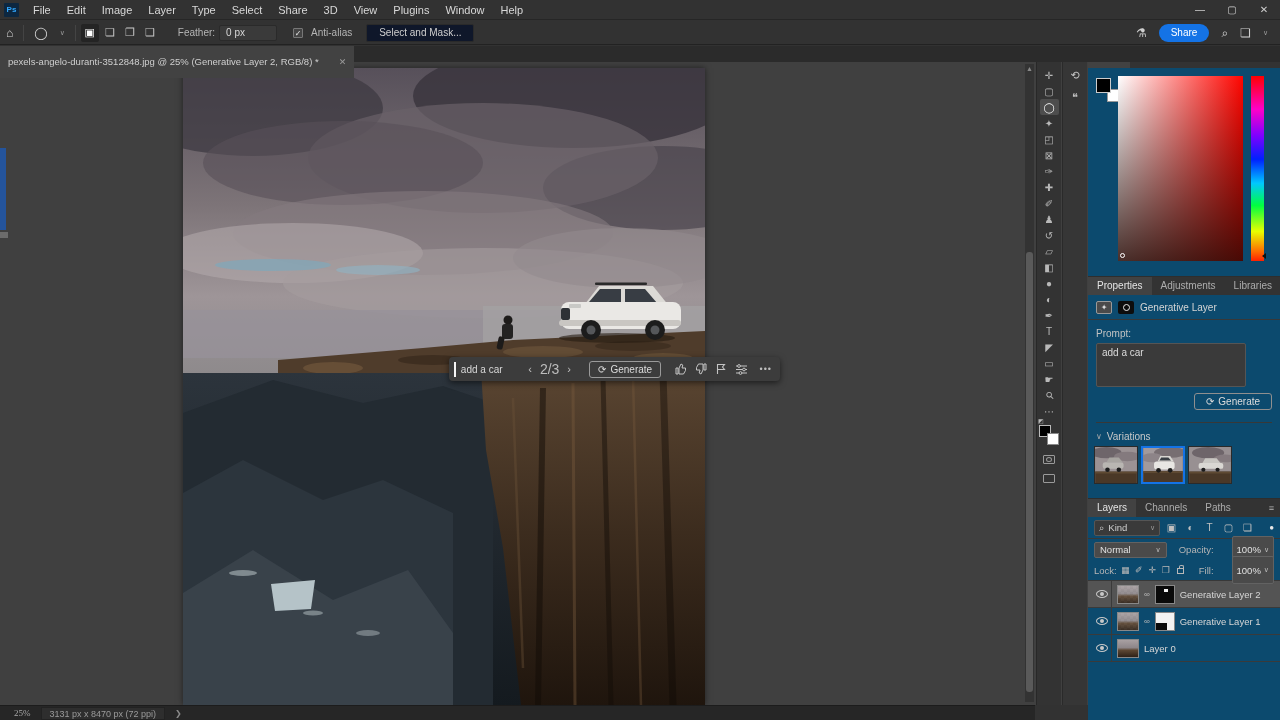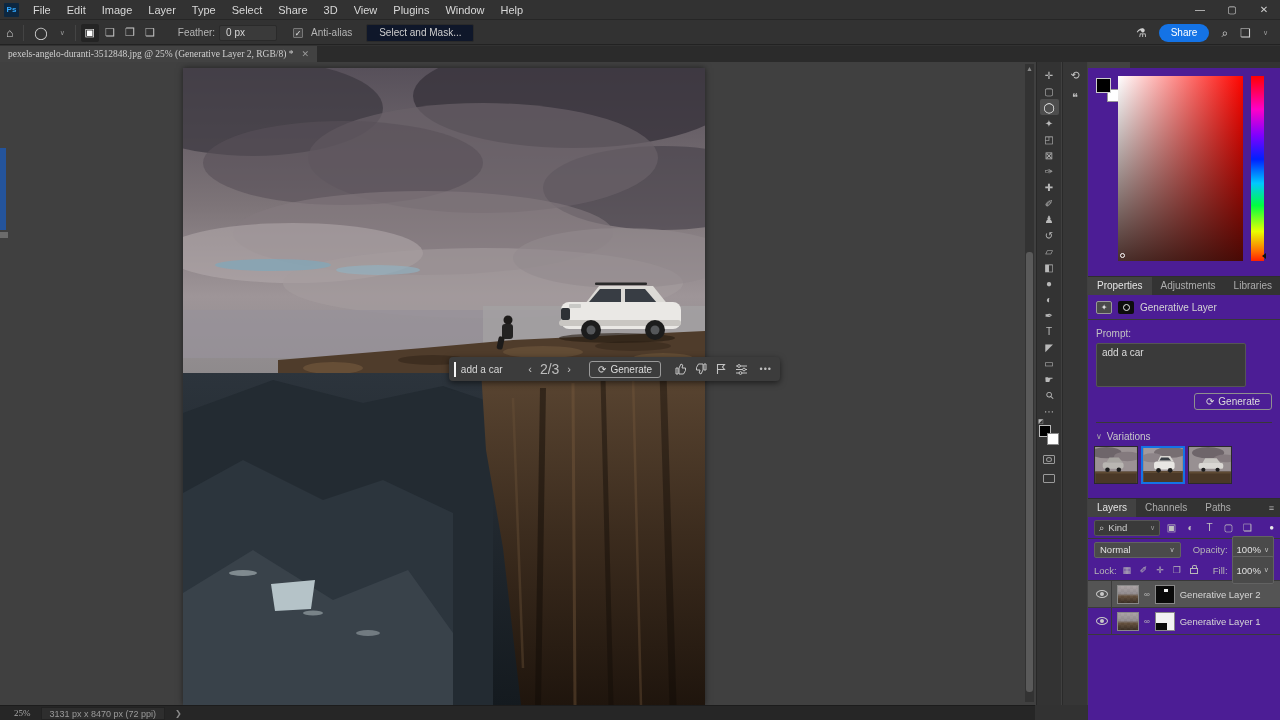--- a/index.html
+++ b/index.html
@@ -30,22 +30,22 @@
   .checkbox { width:10px; height:10px; background:#444; border:1px solid #777; border-radius:1px;
     color:#e8e8e8; font-size:8px; line-height:9px; text-align:center; margin-right:4px;}
   #select-mask-btn { height:18px; padding:0 12px; background:#0f172a; border:1px solid #2a2a2a;
     border-radius:2px; color:#cfcfcf; font-size:10px; line-height:16px; margin-left:10px;}
   #share-btn { height:18px; padding:0 12px; background:#1473e6; border-radius:9px; color:#fff;
     font-size:10px; line-height:18px; margin:0 6px;}
   #optionsbar .right { margin-left:auto; display:flex; align-items:center; padding-right:6px;}
 
   
   #tabbar { position:absolute; top:46px; left:0; width:1280px; height:16px; background:#2b2b2b; z-index:30;}
-  #doc-tab { position:absolute; left:0; top:0; height:16px; padding:8px 8px; background:#424242;
-    color:#cfcfcf; font-size:9.5px; line-height:16px; display:flex; align-items:center; gap:8px;font-family:Liberation Serif, serif;}
+  #doc-tab { position:absolute; left:0; top:0; height:16px; padding:16px 8px; background:#424242;
+    color:#cfcfcf; font-size:9.5px; line-height:16px; display:flex; align-items:center; gap:20px;}
   #doc-tab .close { color:#9a9a9a; font-size:9px;}
 
   
   #workspace { position:absolute; top:62px; left:0; width:1280px; height:643px; background:#404040;}
   #canvas-area { position:absolute; left:0; top:0; width:1035px; height:643px; background:#404040; overflow:hidden;}
   #canvas-image { position:absolute; left:183px; top:6px; width:522px; height:637px; box-shadow:0 0 6px rgba(0,0,0,.5);}
   #vscroll { position:absolute; left:1025px; top:2px; width:9px; height:638px; background:#333;}
   #vscroll .arrow { width:9px; height:10px; color:#888; font-size:7px; text-align:center; line-height:10px;}
   #vscroll .thumb { position:absolute; left:1px; top:188px; width:7px; height:440px; background:#5a5a5a; border-radius:3px;}
 
@@ -82,21 +82,21 @@
   .tool-rect.inner::after { content:''; width:4px; height:3px; border:1px solid #9a9a9a; border-radius:50%;}
 
   
   #collapsed-strip { position:absolute; left:1062px; top:0; width:25px; height:643px; background:#363636;
     border-left:1px solid #2a2a2a;}
   .cp-icon { width:19px; height:18px; margin:4px auto 0; display:flex; align-items:center; justify-content:center;
     color:#c0c0c0; font-size:11px; border-radius:2px;}
 
   
   #panels { position:absolute; left:1088px; top:-12px; width:192px; height:732px; background:#2e2e2e;}
-  .panel { position:absolute; left:0; width:192px; background:#4c1d95;}
+  .panel { position:absolute; left:0; width:192px; background:#0c4a6e;}
   .tabstrip { height:18px; background:#333333; display:flex; align-items:flex-end;}
   .ptab { padding:0 9px; height:18px; line-height:18px; font-size:10px; color:#adadad;}
   .ptab.active { background:#424242; color:#e4e4e4;}
   .panel-menu { margin-left:auto; color:#b5b5b5; font-size:9px; padding:0 6px; line-height:18px;}
 
   
   #panel-color { top:0; height:226px;}
   #color-fgbg { position:absolute; left:8px; top:28px; width:24px; height:24px;}
   #color-fg { position:absolute; left:0; top:0; width:15px; height:15px; background:#000; border:1px solid #ccc; z-index:2;}
   #color-bg { position:absolute; right:0; bottom:0; width:13px; height:13px; background:#fff; border:1px solid #999;}
@@ -141,21 +141,21 @@
     border:1px solid #555; border-radius:2px; font-size:9.5px; color:#cfcfcf; padding:0 4px;}
   #kind-combo .chev { margin-left:auto; font-size:7px; color:#999;}
   .filter-ico { width:15px; text-align:center; color:#c0c0c0; font-size:10px;}
   #filter-toggle { margin-left:auto; color:#e8e8e8; font-size:8px;}
   #layers-blend { height:21px;}
   #blend-select { display:flex; align-items:center; width:92px; height:16px; background:#4a4a4a;
     border:1px solid #626262; border-radius:2px; font-size:9.5px; color:#e0e0e0; padding:0 5px;}
   #blend-select .chev { margin-left:auto; font-size:7px; color:#bbb;}
   .small-label { font-size:9.5px; color:#b5b5b5;}
   .value-box { display:flex; align-items:center; gap:3px; height:28px; background:#4a4a4a; border:1px solid #626262;
-    border-radius:2px; font-size:9.5px; color:#e0e0e0; padding:0 4px;}
+    border-radius:2px; font-size:9.5px; color:#e0e0e0; padding:0 4px;margin-left:14px;}
   .value-box .chev { font-size:7px; color:#bbb;}
   #layers-lock { height:21px; border-bottom:1px solid #383838;}
   .lock-ico { color:#b8b8b8; font-size:9px; width:13px; text-align:center;}
   .mini-lock { position:relative; width:8px; height:6px; border:1px solid #b8b8b8; margin:2px 3px 0;}
   .mini-lock::before { content:''; position:absolute; top:-4px; left:1px; width:3px; height:3px;
     border:1px solid #b8b8b8; border-bottom:none; border-radius:2px 2px 0 0;}
   .layer-row { height:27px; display:flex; align-items:center; gap:5px; padding:0 0 0 4px; border-bottom:1px solid #3a3a3a;}
   .layer-row.selected { background:#545454;}
   .eye-cell { width:20px; display:flex; justify-content:center; border-right:1px solid #3a3a3a; align-self:stretch; align-items:center;}
   .eye { position:relative; width:12px; height:8px; border:1px solid #c8c8c8; border-radius:50%;}
@@ -548,20 +548,27 @@
       </div>
       <div class="layer-row">
         <span class="eye-cell">
             <span class="eye"></span>
           </span>
         <span class="layer-thumb checker"></span>
         <span class="link-ico">∞</span>
         <span class="mask-thumb white"></span>
         <span class="layer-name">Generative Layer 1</span>
       </div>
+      <div class="layer-row">
+        <span class="eye-cell">
+            <span class="eye"></span>
+          </span>
+        <span class="layer-thumb"></span>
+        <span class="layer-name">Layer 0</span>
+      </div>
 
     </div>
   </div>
 </div>
 
 <div id="left-blue-strip"></div>
 <div id="left-gray-mark"></div>
 
 <div id="statusbar">
   <span id="status-zoom">25%</span>

